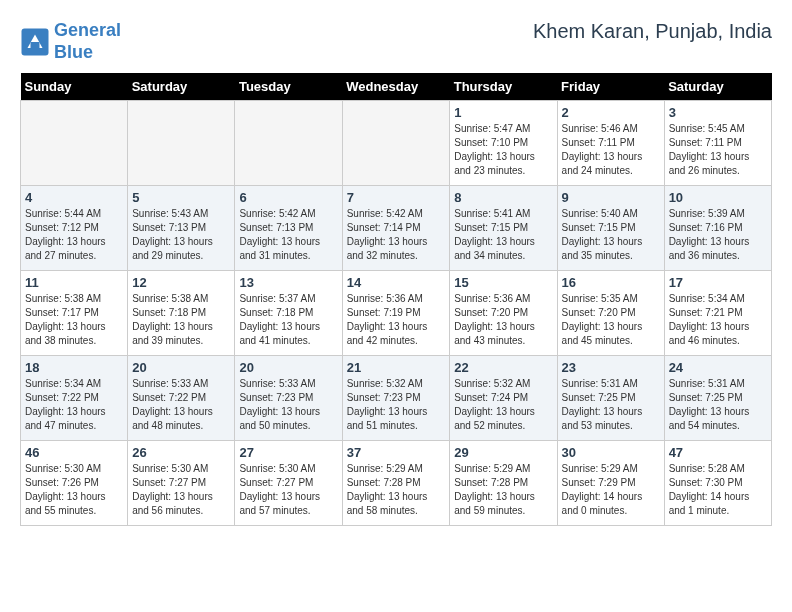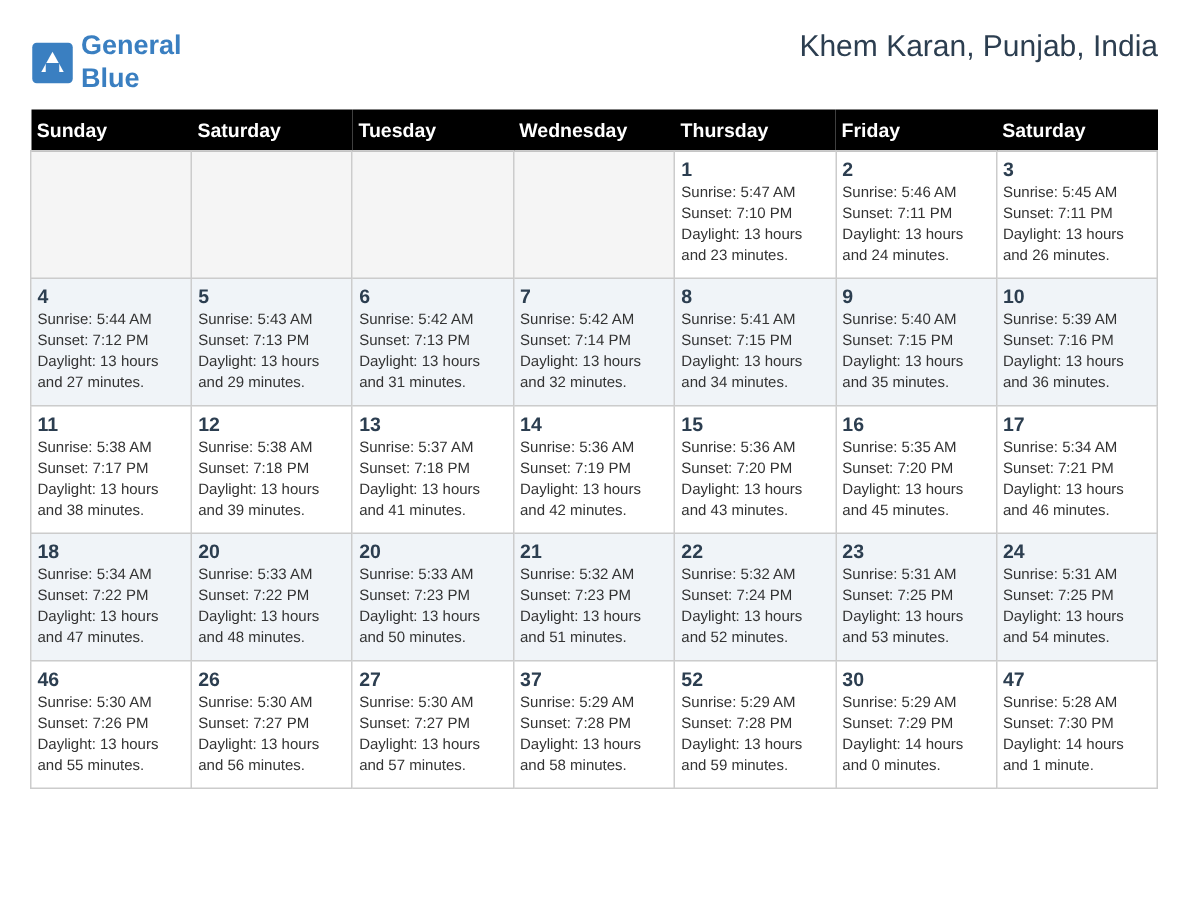--- a/index.html
+++ b/index.html
@@ -239,21 +239,21 @@
         </td>
         <td>
           <div class="day-num">27</div>
           <div class="day-info">Sunrise: 5:30 AM<br>Sunset: 7:27 PM<br>Daylight: 13 hours and 57 minutes.</div>
         </td>
         <td>
           <div class="day-num">37</div>
           <div class="day-info">Sunrise: 5:29 AM<br>Sunset: 7:28 PM<br>Daylight: 13 hours and 58 minutes.</div>
         </td>
         <td>
-          <div class="day-num">52</div>
+          <div class="day-num">29</div>
           <div class="day-info">Sunrise: 5:29 AM<br>Sunset: 7:28 PM<br>Daylight: 13 hours and 59 minutes.</div>
         </td>
         <td>
           <div class="day-num">30</div>
           <div class="day-info">Sunrise: 5:29 AM<br>Sunset: 7:29 PM<br>Daylight: 14 hours and 0 minutes.</div>
         </td>
         <td>
           <div class="day-num">47</div>
           <div class="day-info">Sunrise: 5:28 AM<br>Sunset: 7:30 PM<br>Daylight: 14 hours and 1 minute.</div>
         </td>

